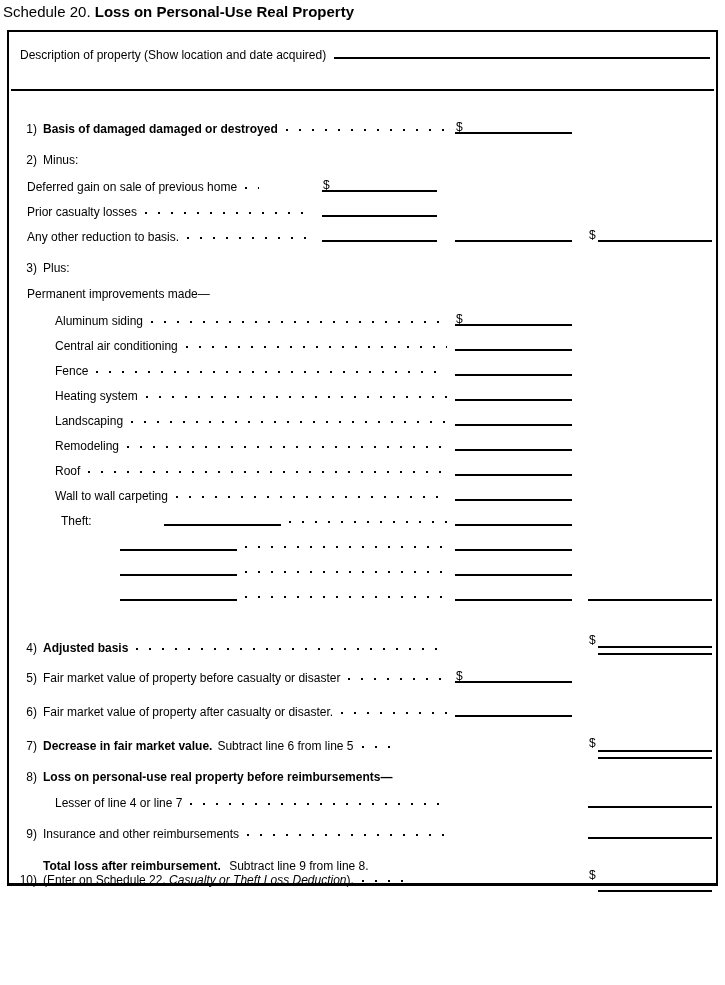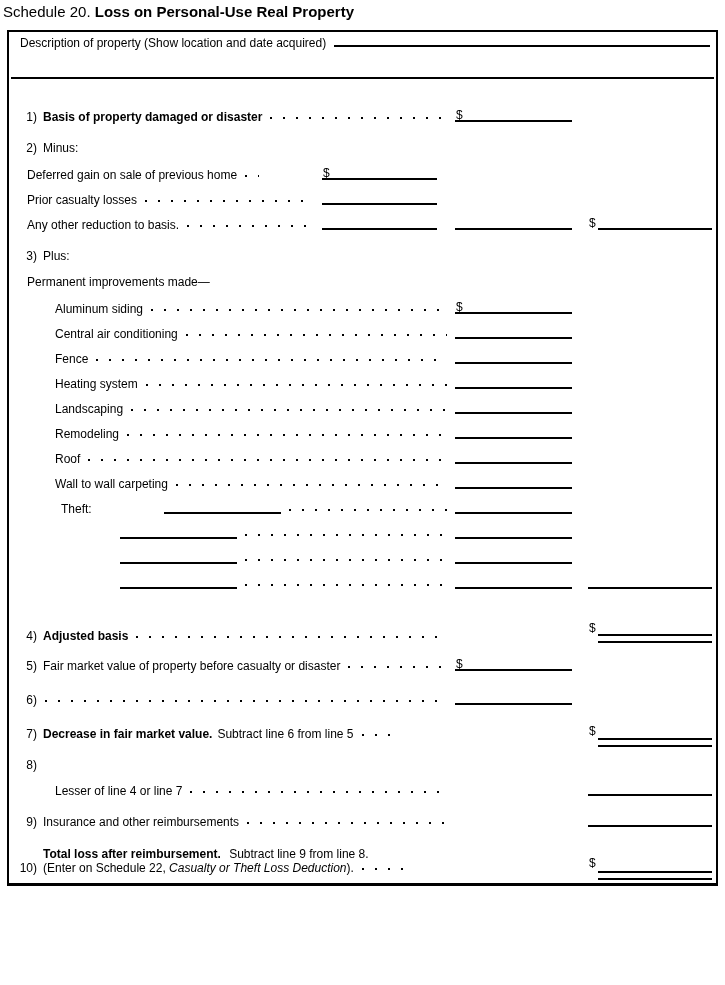--- a/index.html
+++ b/index.html
@@ -45,21 +45,21 @@
   .sA { flex-basis:115px; margin-right:18px; }
   .sB { flex-basis:117px; margin-right:16px; }
   .sC { flex-basis:124px; }
   .slot .line { position:absolute; left:0; right:0; bottom:2px; border-bottom:2px solid #000; }
   .sC.hasd .line { left:10px; }
   .slot .dollar { position:absolute; left:1px; bottom:3px; line-height:1; }
   .slot .dbl { position:absolute; left:10px; right:0; bottom:0; height:5px;
                border-top:2px solid #000; border-bottom:2px solid #000; }
   .slot .dollar.up { bottom:9px; }
 
-  .desc-row { height:18px; margin-top:0; align-items:flex-end; }
+  .desc-row { height:18px; margin-top:12px; align-items:flex-end; }
   .desc-row .lbl { margin-left:9px; }
   .fill { flex:1 1 auto; align-self:flex-end; border-bottom:2px solid #000; margin:0 2px 3px 8px; }
   .rule { border-bottom:2px solid #000; margin:27px 2px 0 2px; }
 
   .mt1{margin-top:1px}.mt2{margin-top:2px}.mt5{margin-top:5px}.mt6{margin-top:6px}
   .mt9{margin-top:9px}.mt20{margin-top:20px}.mt27{margin-top:27px}
 
   .r-i7 .dbl { bottom:-6px; } .r-i7 .dollar.up { bottom:4px; }
   .r-i10 { height:40px; }
   .r-i10 .dbl { bottom:-5px; } .r-i10 .dollar.up { bottom:6px; }
@@ -83,21 +83,21 @@
   <div class="box">
 
     <div class="row desc-row">
       <span class="lbl">Description of property (Show location and date acquired)</span>
       <div class="fill"></div>
     </div>
     <div class="rule"></div>
 
     <div class="row mt20">
       <span class="num">1)</span>
-      <span class="lbl bold">Basis of property damaged or disaster</span>
+      <span class="lbl bold">Basis of damaged damaged or destroyed</span>
       <div class="dots"></div>
       <div class="slot sB">
         <span class="dollar">$</span>
         <div class="line"></div>
       </div>
       <div class="slot sC"></div>
     </div>
 
     <div class="row mt6">
       <span class="num">2)</span>
@@ -268,20 +268,21 @@
       <div class="dots"></div>
       <div class="slot sB">
         <span class="dollar">$</span>
         <div class="line"></div>
       </div>
       <div class="slot sC"></div>
     </div>
 
     <div class="row mt9">
       <span class="num">6)</span>
+      <span class="lbl">Fair market value of property after casualty or disaster.</span>
       <div class="dots"></div>
       <div class="slot sB">
         <div class="line"></div>
       </div>
       <div class="slot sC"></div>
     </div>
 
     <div class="row mt9 r-i7">
       <span class="num">7)</span>
       <span class="lbl bold">Decrease in fair market value.</span>
@@ -289,20 +290,21 @@
       <div class="dots-fixed w34"></div>
       <div class="spacer"></div>
       <div class="slot sC">
         <span class="dollar up">$</span>
         <div class="dbl"></div>
       </div>
     </div>
 
     <div class="row mt6">
       <span class="num">8)</span>
+      <span class="lbl bold">Loss on personal-use real property before reimbursements—</span>
     </div>
     <div class="row mt1">
       <span class="lbl ind2">Lesser of line 4 or line 7</span>
       <div class="dots"></div>
       <div class="slot sB"></div>
       <div class="slot sC">
         <div class="line"></div>
       </div>
     </div>
 

